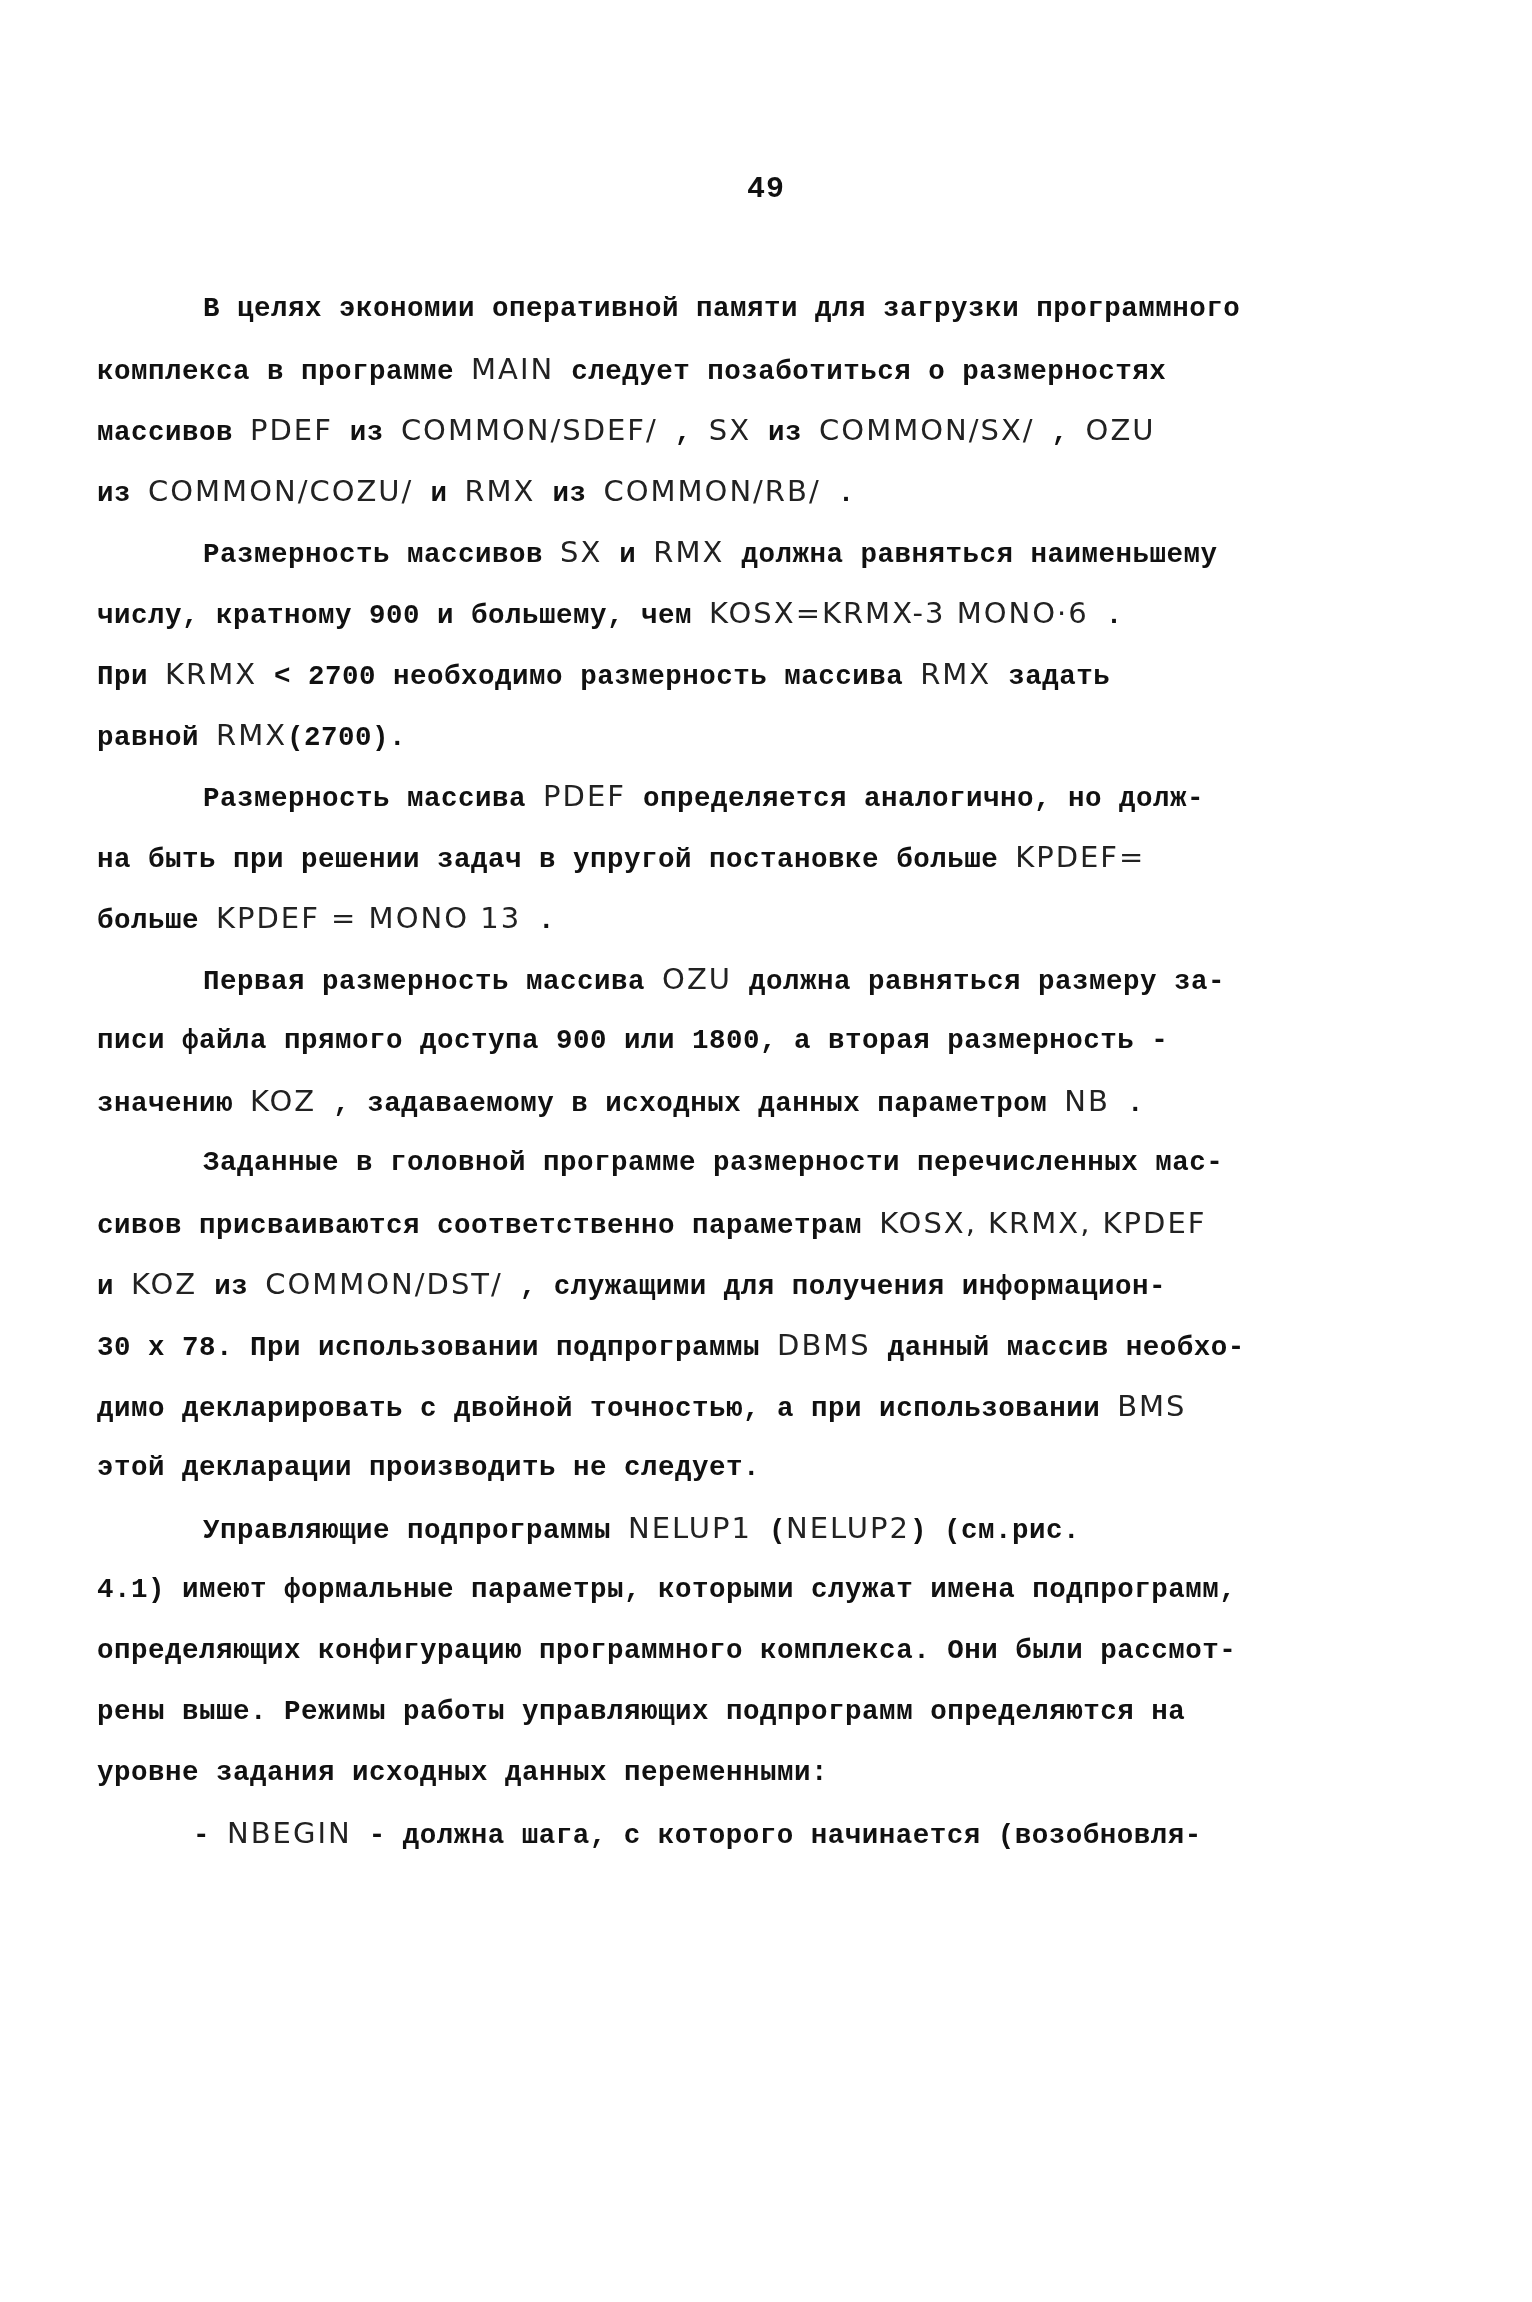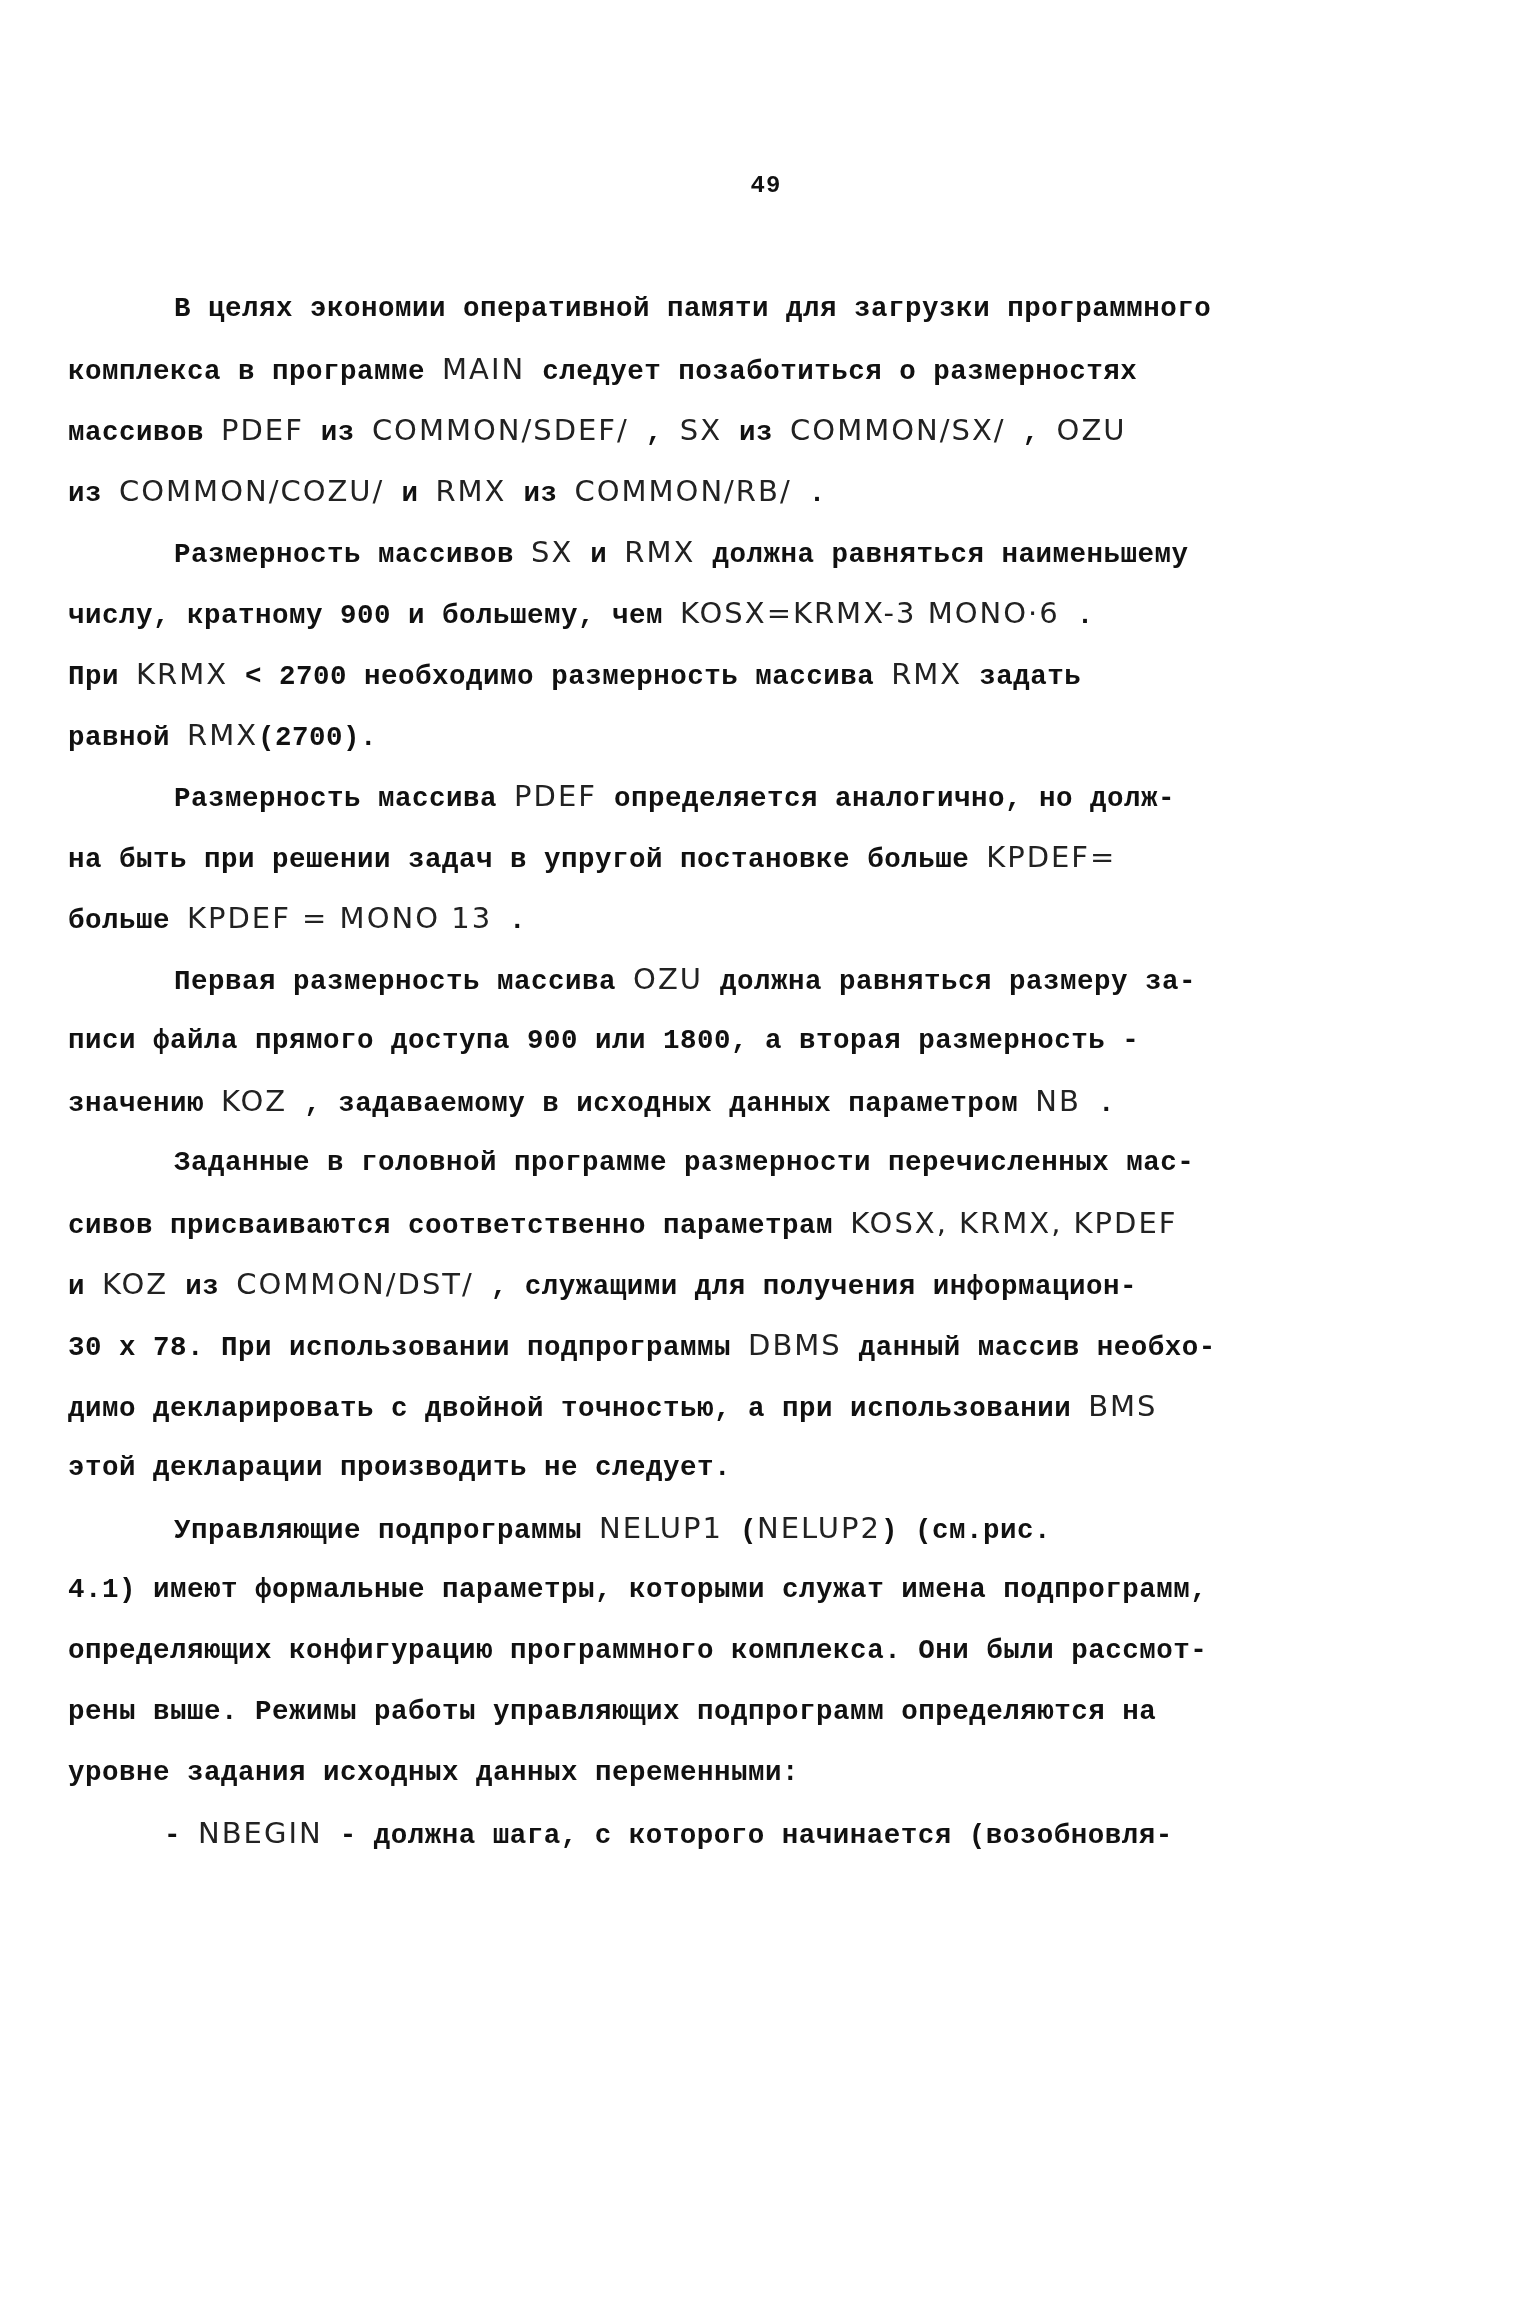--- a/index.html
+++ b/index.html
@@ -1,22 +1,22 @@
 <!DOCTYPE html>
 <html><head>
 <meta charset="utf-8">
 <style>
   html, body { margin: 0; padding: 0; background: #ffffff; }
   body { width: 1532px; height: 2302px; position: relative; overflow: hidden;
          font-family: "Liberation Mono", "DejaVu Sans Mono", monospace; color: #111; }
   .page-number { position: absolute; top: 172px; left: 0; width: 100%; text-align: center;
-                 font-size: 24px; font-weight: bold; letter-spacing: 1px; }
+                 font-size: 30px; font-weight: bold; letter-spacing: 1px; }
   .body-text { position: absolute; left: 68px; top: 278px; width: 1270px; }
   .line { height: 61px; line-height: 61px; font-size: 27.5px; font-weight: bold;
-          white-space: nowrap; letter-spacing: 0.5px; }
+          white-space: nowrap; letter-spacing: 0.5px; margin-left: 29px; }
   .line.indent { padding-left: 106px; }
   .line.indent2 { padding-left: 96px; }
   .id { font-family: "DejaVu Sans", sans-serif; font-weight: normal;
         font-size: 29px; letter-spacing: 2px; color: #222; }
 </style>
 </head>
 <body>
 
 <div>
   <div class="page-number">49</div>

